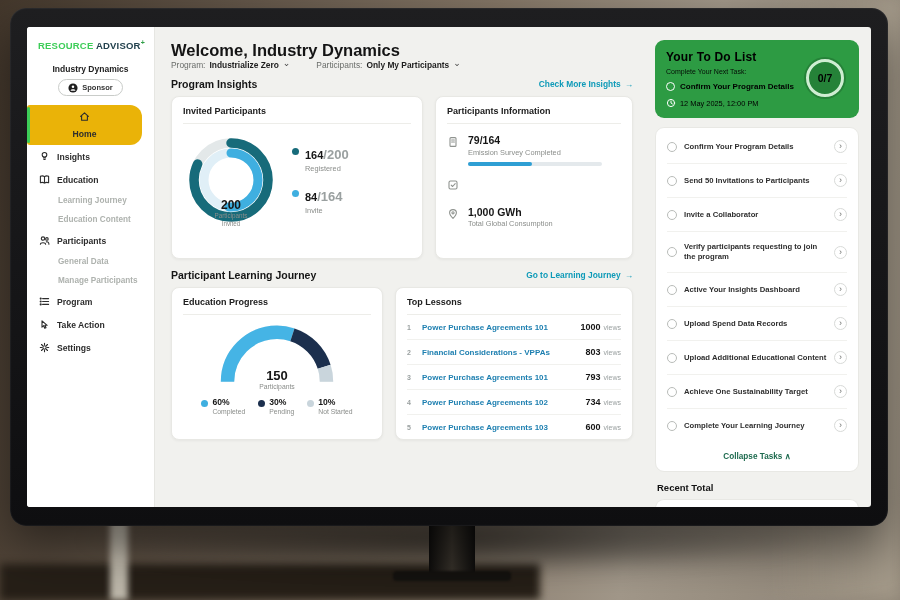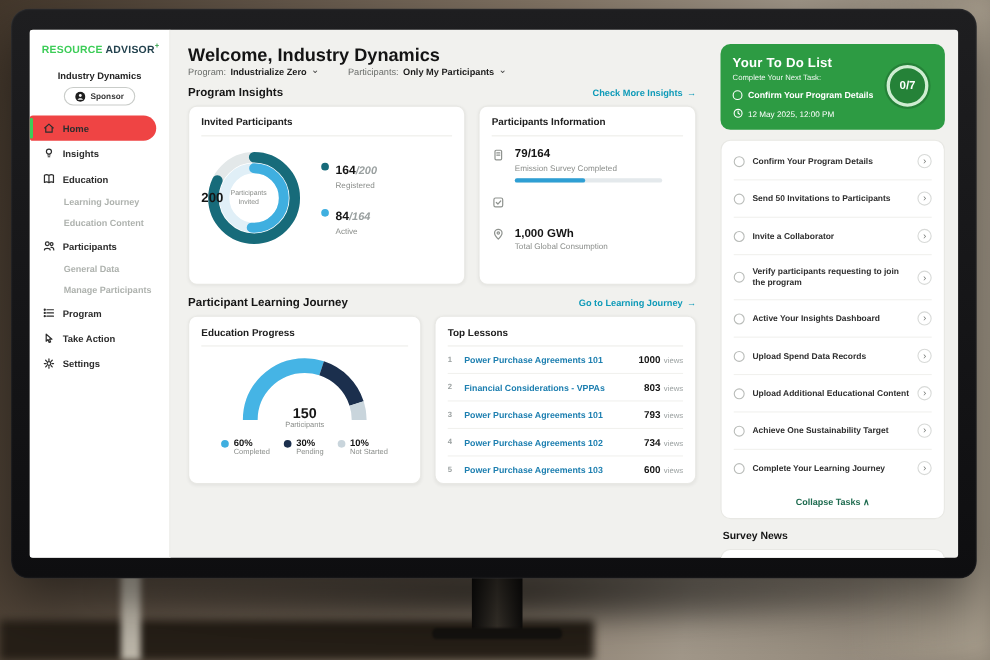--- a/index.html
+++ b/index.html
@@ -20,21 +20,21 @@
   
   .sidebar { width:128px; background:#fff; border-right:1px solid #e6e6e2; padding-top:12px; flex-shrink:0; }
   .logo { padding:0 11px; font-size:9.5px; font-weight:800; letter-spacing:.2px; white-space:nowrap; }
   .logo-res { color:#3DCD58; } .logo-adv { color:#23424e; }
   .logo-plus { color:#2f9e47; font-size:7px; vertical-align:super; }
   .org { text-align:center; font-size:8.5px; font-weight:700; color:#222; margin-top:13px; }
   .badge { margin:5px auto 0; display:flex; width:fit-content; align-items:center; gap:4px;
     border:1px solid #c9ccc9; border-radius:10px; padding:2.5px 9px; font-size:7.5px; font-weight:600; color:#333; cursor:pointer; background:#fff; }
   .nav { margin-top:9px; }
   .nav-item { display:flex; align-items:center; gap:7px; padding:6px 12px; font-size:8.6px; font-weight:700; color:#2d2d2d; cursor:pointer; position:relative; }
-  .nav-item.active { background:#ef4444; border-radius:3px 12px 12px 3px; margin-right:12px; }
+  .nav-item.active { background:#eab308; border-radius:3px 12px 12px 3px; margin-right:12px;flex-direction:column; }
   .nav-item.active::before { content:""; position:absolute; left:0; top:2px; bottom:2px; width:3px; background:#3DCD58; border-radius:2px; }
   .nav-sub { padding:5px 12px 5px 31px; font-size:8.2px; font-weight:600; color:#AEB2AE; cursor:pointer; }
   .nav-ic, .nav-ic svg { width:11px; height:11px; display:block; flex-shrink:0; }
   .nav-ic svg { stroke:#2d2d2d; fill:none; stroke-width:1.1; stroke-linecap:round; stroke-linejoin:round; }
 
   
   .main { flex:1; min-width:0; padding:14px 14px 0 16px; }
   .welcome { font-size:16.5px; font-weight:800; color:#141414; }
   .filters { display:flex; gap:26px; align-items:center; margin:0 0 8px; }
   .filter { display:flex; align-items:center; gap:4px; font-size:8.4px; color:#6a6d6a; cursor:pointer; }
@@ -46,30 +46,30 @@
   .row { display:flex; gap:12px; }
   .card { background:#fff; border:1px solid #e8e8e4; border-radius:8px; padding:9px 11px; box-shadow:0 1px 3px rgba(20,20,20,.05); }
   .card-title { font-size:9px; font-weight:700; color:#202020; padding-bottom:7px; border-bottom:1px solid #edede9; }
   .card-invited { width:252px; height:163px; }
   .card-info { flex:1; height:163px; }
   .card-edu { width:212px; height:153px; }
   .card-lessons { flex:1; height:153px; }
 
   .inv-body { display:flex; align-items:center; gap:13px; padding-top:8px; }
   .donut-wrap { position:relative; width:96px; height:96px; }
-  .donut-center { position:absolute; inset:0; display:flex; flex-direction:row; align-items:center; justify-content:flex-start; text-align:center; }
+  .donut-center { position:absolute; inset:0; display:flex; flex-direction:column; align-items:center; justify-content:flex-end; text-align:center; }
   .donut-val { font-size:12px; font-weight:800; color:#161616; }
   .donut-lab { font-size:6.3px; color:#8a8d8a; width:46px; line-height:1.25; }
   .inv-legend { display:flex; flex-direction:column; gap:14px; }
   .leg-item { display:flex; gap:6px; align-items:flex-start; }
   .dot { width:7px; height:7px; border-radius:50%; margin-top:3px; flex-shrink:0; }
   .dot-reg { background:#176B7A; } .dot-act { background:#3FAFE0; }
   .dot-done { background:#3FAFE0; } .dot-pend { background:#1B2F4D; } .dot-ns { background:#C9D5DC; }
   .leg-num { font-size:11px; font-weight:800; color:#161616; }
-  .leg-total { font-size:10px; color:#9aa0a0; font-weight:600;font-style:italic; }
+  .leg-total { font-size:13px; color:#9aa0a0; font-weight:600; }
   .leg-sub { font-size:7.4px; color:#8a8d8a; margin-top:1px; }
 
   .stats { padding-top:10px; display:flex; flex-direction:column; gap:11px; }
   .stat { display:flex; gap:9px; }
   .stat-ic svg { width:12px; height:12px; stroke:#8f938f; fill:none; stroke-width:1.1; stroke-linecap:round; stroke-linejoin:round; }
   .stat-val { font-size:10.5px; font-weight:800; color:#161616; }
   .stat-lab { font-size:7.4px; color:#8a8d8a; margin-top:1.5px; }
   .pbar { width:134px; height:4px; border-radius:2px; background:#E4E9EC; margin-top:5px; }
   .pbar-fill { height:4px; border-radius:2px; background:#2E9FD4; }
 
@@ -87,21 +87,21 @@
   .lesson { display:flex; align-items:center; gap:7px; padding:7px 0; border-bottom:1px solid #f1f1ee; }
   .lesson:last-child { border-bottom:none; }
   .l-rank { font-size:7px; color:#9aa0a0; width:8px; font-weight:600; }
   .l-title { font-size:8px; font-weight:700; color:#1D7FB0; cursor:pointer; }
   .l-views { margin-left:auto; display:flex; gap:3px; align-items:baseline; }
   .l-vnum { font-size:9px; font-weight:800; color:#161616; }
   .l-vlab { font-size:7px; color:#9aa0a0; }
 
   
   .todo-panel { width:224px; flex-shrink:0; padding:13px 12px 0 8px; }
-  .todo-card { background:#2D9B43; border-radius:9px; padding:10px 11px; color:#ffffff; position:relative; }
+  .todo-card { background:#2D9B43; border-radius:9px; padding:10px 11px; color:#000000; position:relative; }
   .todo-title { font-size:12px; font-weight:800; letter-spacing:.2px; }
   .todo-sub { font-size:7px; margin-top:4px; opacity:.92; }
   .todo-next { display:flex; align-items:center; gap:5px; margin-top:7px; font-size:8px; font-weight:700; max-width:145px; }
   .t-circle { width:9px; height:9px; border:1.2px solid #fff; border-radius:50%; flex-shrink:0; }
   .todo-due { display:flex; align-items:center; gap:4px; margin-top:7px; font-size:7.4px; }
   .todo-ring { position:absolute; top:15px; right:11px; width:46px; height:46px; }
   .ring-text { position:absolute; inset:0; display:flex; align-items:center; justify-content:center; font-size:10.5px; font-weight:800; }
   .tasks-card { background:#fff; border:1px solid #e8e8e4; border-radius:9px; margin-top:9px; padding:2px 11px; }
   .task { display:flex; align-items:center; gap:7px; padding:10px 0; border-bottom:1px solid #f1f1ee; cursor:pointer; }
   .task-check { width:10px; height:10px; border:1.2px solid #b9bcb9; border-radius:50%; flex-shrink:0; }
@@ -255,21 +255,21 @@
                   <span class="dot dot-reg"></span>
                   <span>
                     <span class="leg-num">164</span><span class="leg-total">/200</span>
                     <div class="leg-sub">Registered</div>
                   </span>
                 </div>
                 <div class="leg-item">
                   <span class="dot dot-act"></span>
                   <span>
                     <span class="leg-num">84</span><span class="leg-total">/164</span>
-                    <div class="leg-sub">Active</div>
+                    <div class="leg-sub">Invite</div>
                   </span>
                 </div>
               </div>
             </div>
           </div>
 
           <div class="card card-info">
             <div class="card-title">Participants Information</div>
             <div class="stats">
               <div class="stat">
@@ -470,19 +470,19 @@
             <span class="task-check"></span>
             <span class="task-lab">Complete Your Learning Journey</span>
             <span class="task-go">›</span>
           </div>
           <div class="collapse">
             <span>Collapse Tasks</span>
             <span>∧</span>
           </div>
         </div>
 
-        <div class="news-title">Survey News</div>
+        <div class="news-title">Recent Total</div>
         <div class="news-card"></div>
       </section>
 
     </div>
   </div>
 </div>
 
 </body></html>

